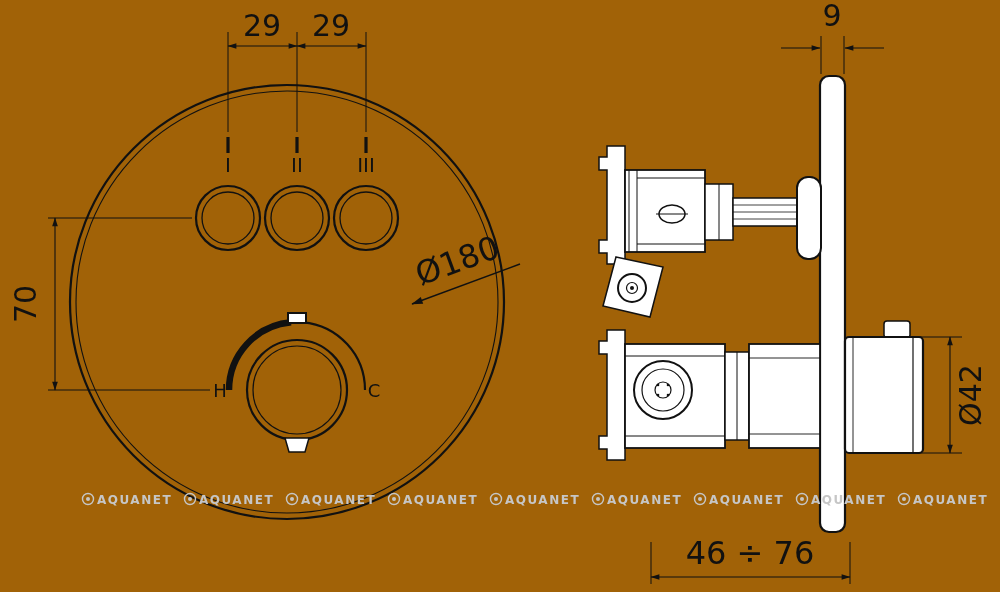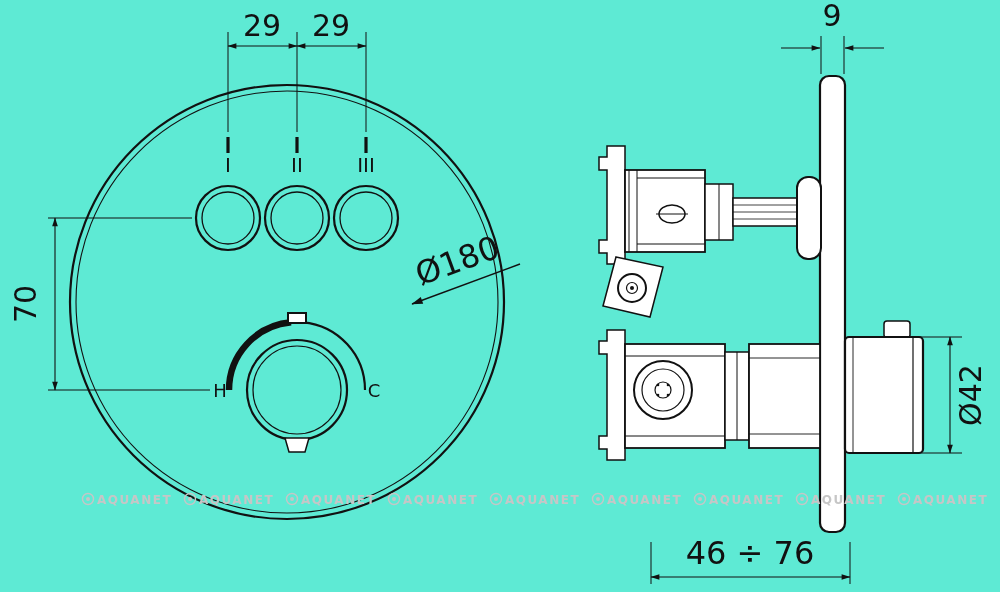--- a/index.html
+++ b/index.html
@@ -5,21 +5,21 @@
   html, body {
     margin: 0;
     padding: 0;
     background: #ffffff;
     font-family: "DejaVu Sans", "Liberation Sans", sans-serif;
   }
   .canvas {
     position: relative;
     width: 1000px;
     height: 592px;
-    background: #5eead4;
+    background: #a16207;
     overflow: hidden;
   }
   svg { display: block; }
   svg text {
     fill: #111111;
     font-family: "DejaVu Sans", "Liberation Sans", sans-serif;
   }
   .dim-text   { font-size: 30px; }
   .dim-text-l { font-size: 32px; }
   .tick-text  { font-size: 20px; }

